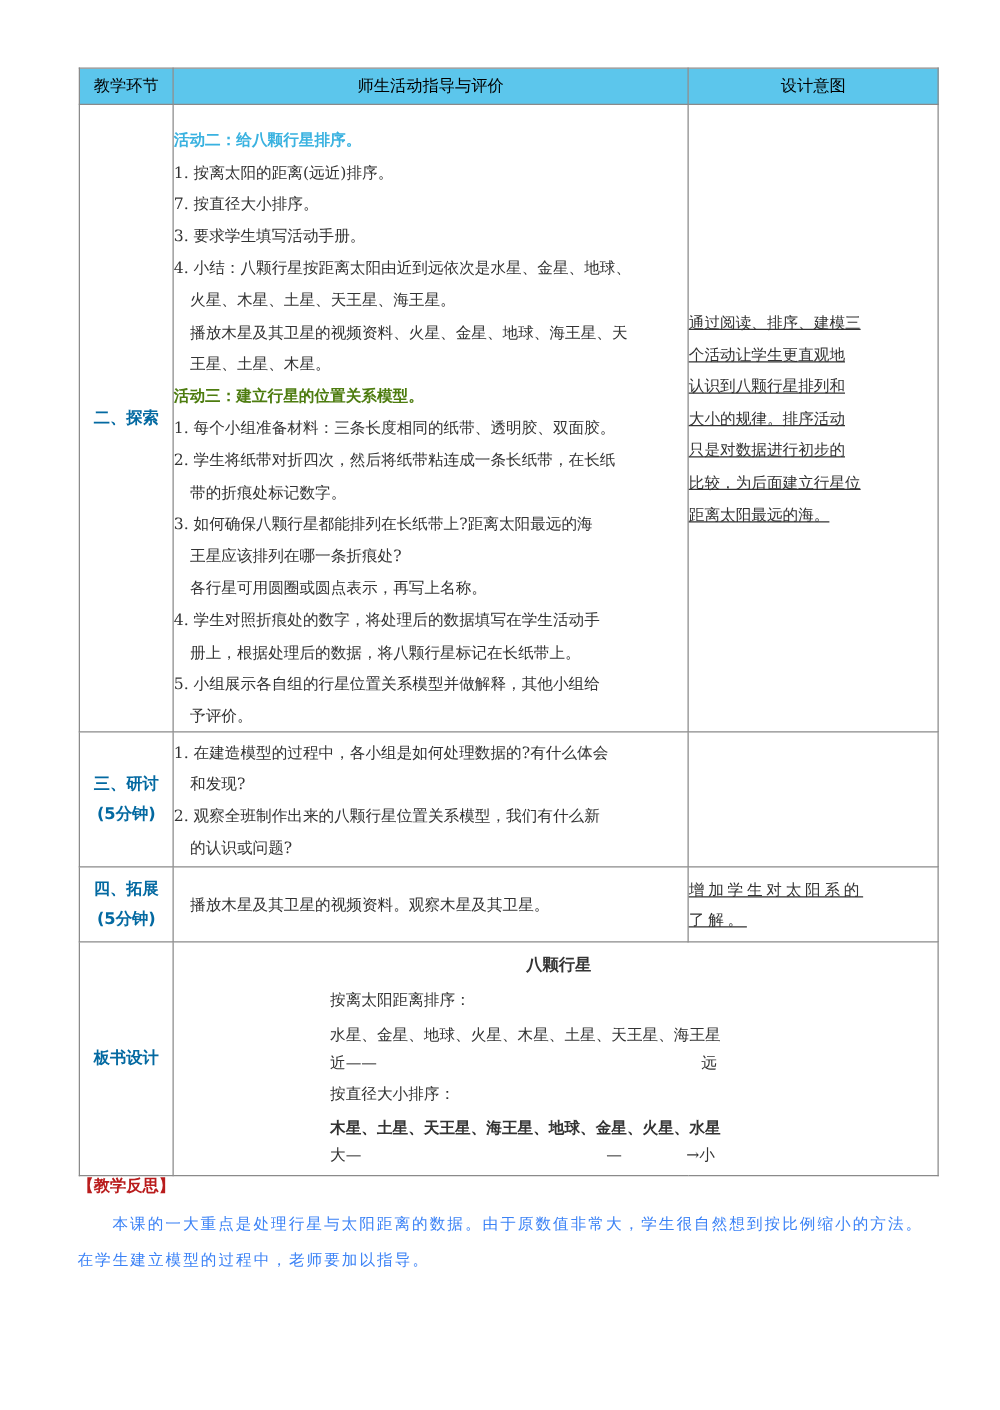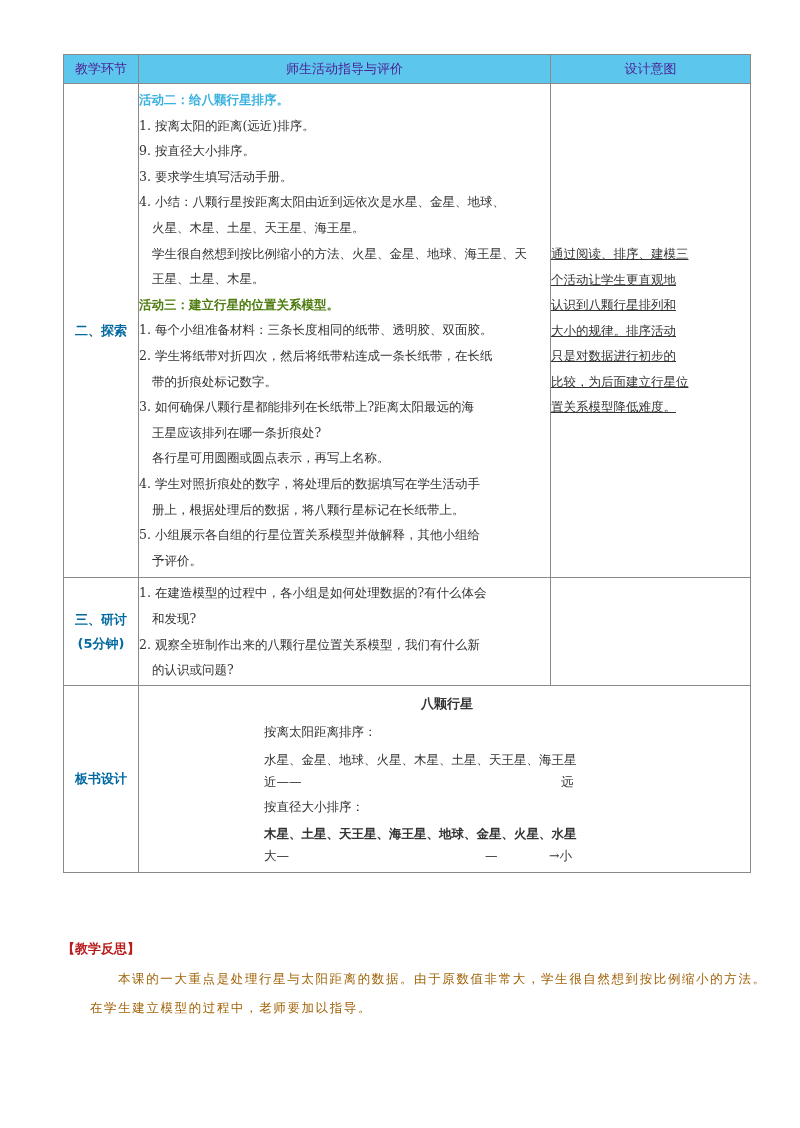--- a/index.html
+++ b/index.html
@@ -2,39 +2,39 @@
 <html><head>
 <meta charset="utf-8">
 <style>
   html, body { margin: 0; padding: 0; background: #ffffff; }
   body { width: 800px; height: 1128px; position: relative; overflow: hidden;
          font-family: "DejaVu Serif", "Liberation Serif", serif; color: #333; }
   .page { position: absolute; left: 0; top: 0; width: 800px; height: 1128px; }
   table.lesson { position: absolute; left: 63px; top: 54px; width: 687px;
          border-collapse: collapse; table-layout: fixed; }
   table.lesson td, table.lesson th { border: 1.2px solid #8a8a8a; padding: 0; vertical-align: middle; }
-  table.lesson th { background: #5cc6ec; color: #4c1d95; font-weight: normal;
+  table.lesson th { background: #5cc6ec; color: #000000; font-weight: normal;
          font-family: "DejaVu Sans", "Liberation Sans", sans-serif; font-size: 13px; height: 28px; text-align: center; }
   .c1 { width: 75px; } .c2 { width: 412px; } .c3 { width: 200px; }
   .stage { text-align: center; font-family: "DejaVu Sans", "Liberation Sans", sans-serif;
          font-weight: bold; font-size: 13px; color: #0369a1; line-height: 24px; }
   .act { padding: 6px 8px 6px 8px; font-size: 12.5px; line-height: 25.6px; }
   .act .line { white-space: nowrap; }
   .act .indent { padding-left: 13px; }
   .act .title-blue { color: #3ab2e0; font-weight: bold; font-family: "DejaVu Sans", "Liberation Sans", sans-serif; }
   .act .title-bold { font-weight: bold; font-family: "DejaVu Sans", "Liberation Sans", sans-serif; color: #4d7c0f; }
   .intent { padding: 0 10px 0 10px; font-size: 12.5px; line-height: 25.6px; text-decoration: underline; }
   .intent.spaced { letter-spacing: 3px; }
   .board { position: relative; height: 186px; font-size: 12.5px; }
   .board .bt { position: absolute; white-space: nowrap; }
   .board .btitle { font-weight: bold; font-family: "DejaVu Sans", "Liberation Sans", sans-serif; font-size: 13px; margin-left: 32px; }
   .reflect-h { position: absolute; left: 62px; top: 940px; font-weight: bold; font-size: 13px;
          font-family: "DejaVu Sans", "Liberation Sans", sans-serif; color: #b91c1c; }
   .reflect-p { position: absolute; left: 62px; top: 964px; width: 690px; font-size: 12.5px;
-         line-height: 29px; text-indent: 28px; letter-spacing: 1.6px; color: #a16207; margin-left: 28px; }
+         line-height: 29px; text-indent: 28px; letter-spacing: 1.6px; color: #3b82f6; }
   .watermark { position: absolute; left: 375px; top: 975px; font-family: "DejaVu Sans", "Liberation Sans", sans-serif;
          font-weight: bold; font-size: 74px; color: #ececec; letter-spacing: 2px; z-index: 0; }
   .reflect-p, .reflect-h { z-index: 1; }
 </style>
 </head>
 <body>
 
 <div class="page">
 
   <table class="lesson">
@@ -49,66 +49,79 @@
         <th>师生活动指导与评价</th>
         <th>设计意图</th>
       </tr>
     </thead>
     <tbody>
 
       <tr style="height:494px;">
         <td class="stage">
           <span>二、探索</span>
         </td>
-        <td class="act" style="vertical-align:top; padding-top:3px;margin-left:31px;">
+        <td class="act" style="vertical-align:top; padding-top:15px;margin-left:31px;">
           <div class="line title-blue">活动二：给八颗行星排序。</div>
           <div class="line">1. 按离太阳的距离(远近)排序。</div>
-          <div class="line">9. 按直径大小排序。</div>
+          <div class="line">7. 按直径大小排序。</div>
           <div class="line">3. 要求学生填写活动手册。</div>
           <div class="line">4. 小结：八颗行星按距离太阳由近到远依次是水星、金星、地球、</div>
           <div class="line indent">火星、木星、土星、天王星、海王星。</div>
-          <div class="line indent">学生很自然想到按比例缩小的方法、火星、金星、地球、海王星、天</div>
+          <div class="line indent">播放木星及其卫星的视频资料、火星、金星、地球、海王星、天</div>
           <div class="line indent">王星、土星、木星。</div>
           <div class="line title-bold">活动三：建立行星的位置关系模型。</div>
           <div class="line">1. 每个小组准备材料：三条长度相同的纸带、透明胶、双面胶。</div>
           <div class="line">2. 学生将纸带对折四次，然后将纸带粘连成一条长纸带，在长纸</div>
           <div class="line indent">带的折痕处标记数字。</div>
           <div class="line">3. 如何确保八颗行星都能排列在长纸带上?距离太阳最远的海</div>
           <div class="line indent">王星应该排列在哪一条折痕处?</div>
           <div class="line indent">各行星可用圆圈或圆点表示，再写上名称。</div>
           <div class="line">4. 学生对照折痕处的数字，将处理后的数据填写在学生活动手</div>
           <div class="line indent">册上，根据处理后的数据，将八颗行星标记在长纸带上。</div>
           <div class="line">5. 小组展示各自组的行星位置关系模型并做解释，其他小组给</div>
           <div class="line indent">予评价。</div>
         </td>
         <td class="intent">
           <div>通过阅读、排序、建模三</div>
           <div>个活动让学生更直观地</div>
           <div>认识到八颗行星排列和</div>
           <div>大小的规律。排序活动</div>
           <div>只是对数据进行初步的</div>
           <div>比较，为后面建立行星位</div>
-          <div>置关系模型降低难度。</div>
+          <div>距离太阳最远的海。</div>
         </td>
       </tr>
 
       <tr style="height:108px;">
         <td class="stage">
           <div>三、研讨</div>
           <div>(5分钟)</div>
         </td>
         <td class="act">
           <div class="line">1. 在建造模型的过程中，各小组是如何处理数据的?有什么体会</div>
           <div class="line indent">和发现?</div>
           <div class="line">2. 观察全班制作出来的八颗行星位置关系模型，我们有什么新</div>
           <div class="line indent">的认识或问题?</div>
         </td>
         <td class="intent"></td>
       </tr>
 
+      <tr style="height:60px;">
+        <td class="stage">
+          <div>四、拓展</div>
+          <div>(5分钟)</div>
+        </td>
+        <td class="act">
+          <div class="line indent">播放木星及其卫星的视频资料。观察木星及其卫星。</div>
+        </td>
+        <td class="intent spaced" style="line-height:24px;">
+          <div>增加学生对太阳系的</div>
+          <div>了解。</div>
+        </td>
+      </tr>
 
       <tr style="height:187px;">
         <td class="stage">
           <span>板书设计</span>
         </td>
         <td colspan="2">
           <div class="board">
             <div class="bt btitle" style="left:250px; top:9px;">八颗行星</div>
             <div class="bt" style="left:125px; top:38px;">按离太阳距离排序：</div>
             <div class="bt" style="left:125px; top:66px;">水星、金星、地球、火星、木星、土星、天王星、海王星</div>

